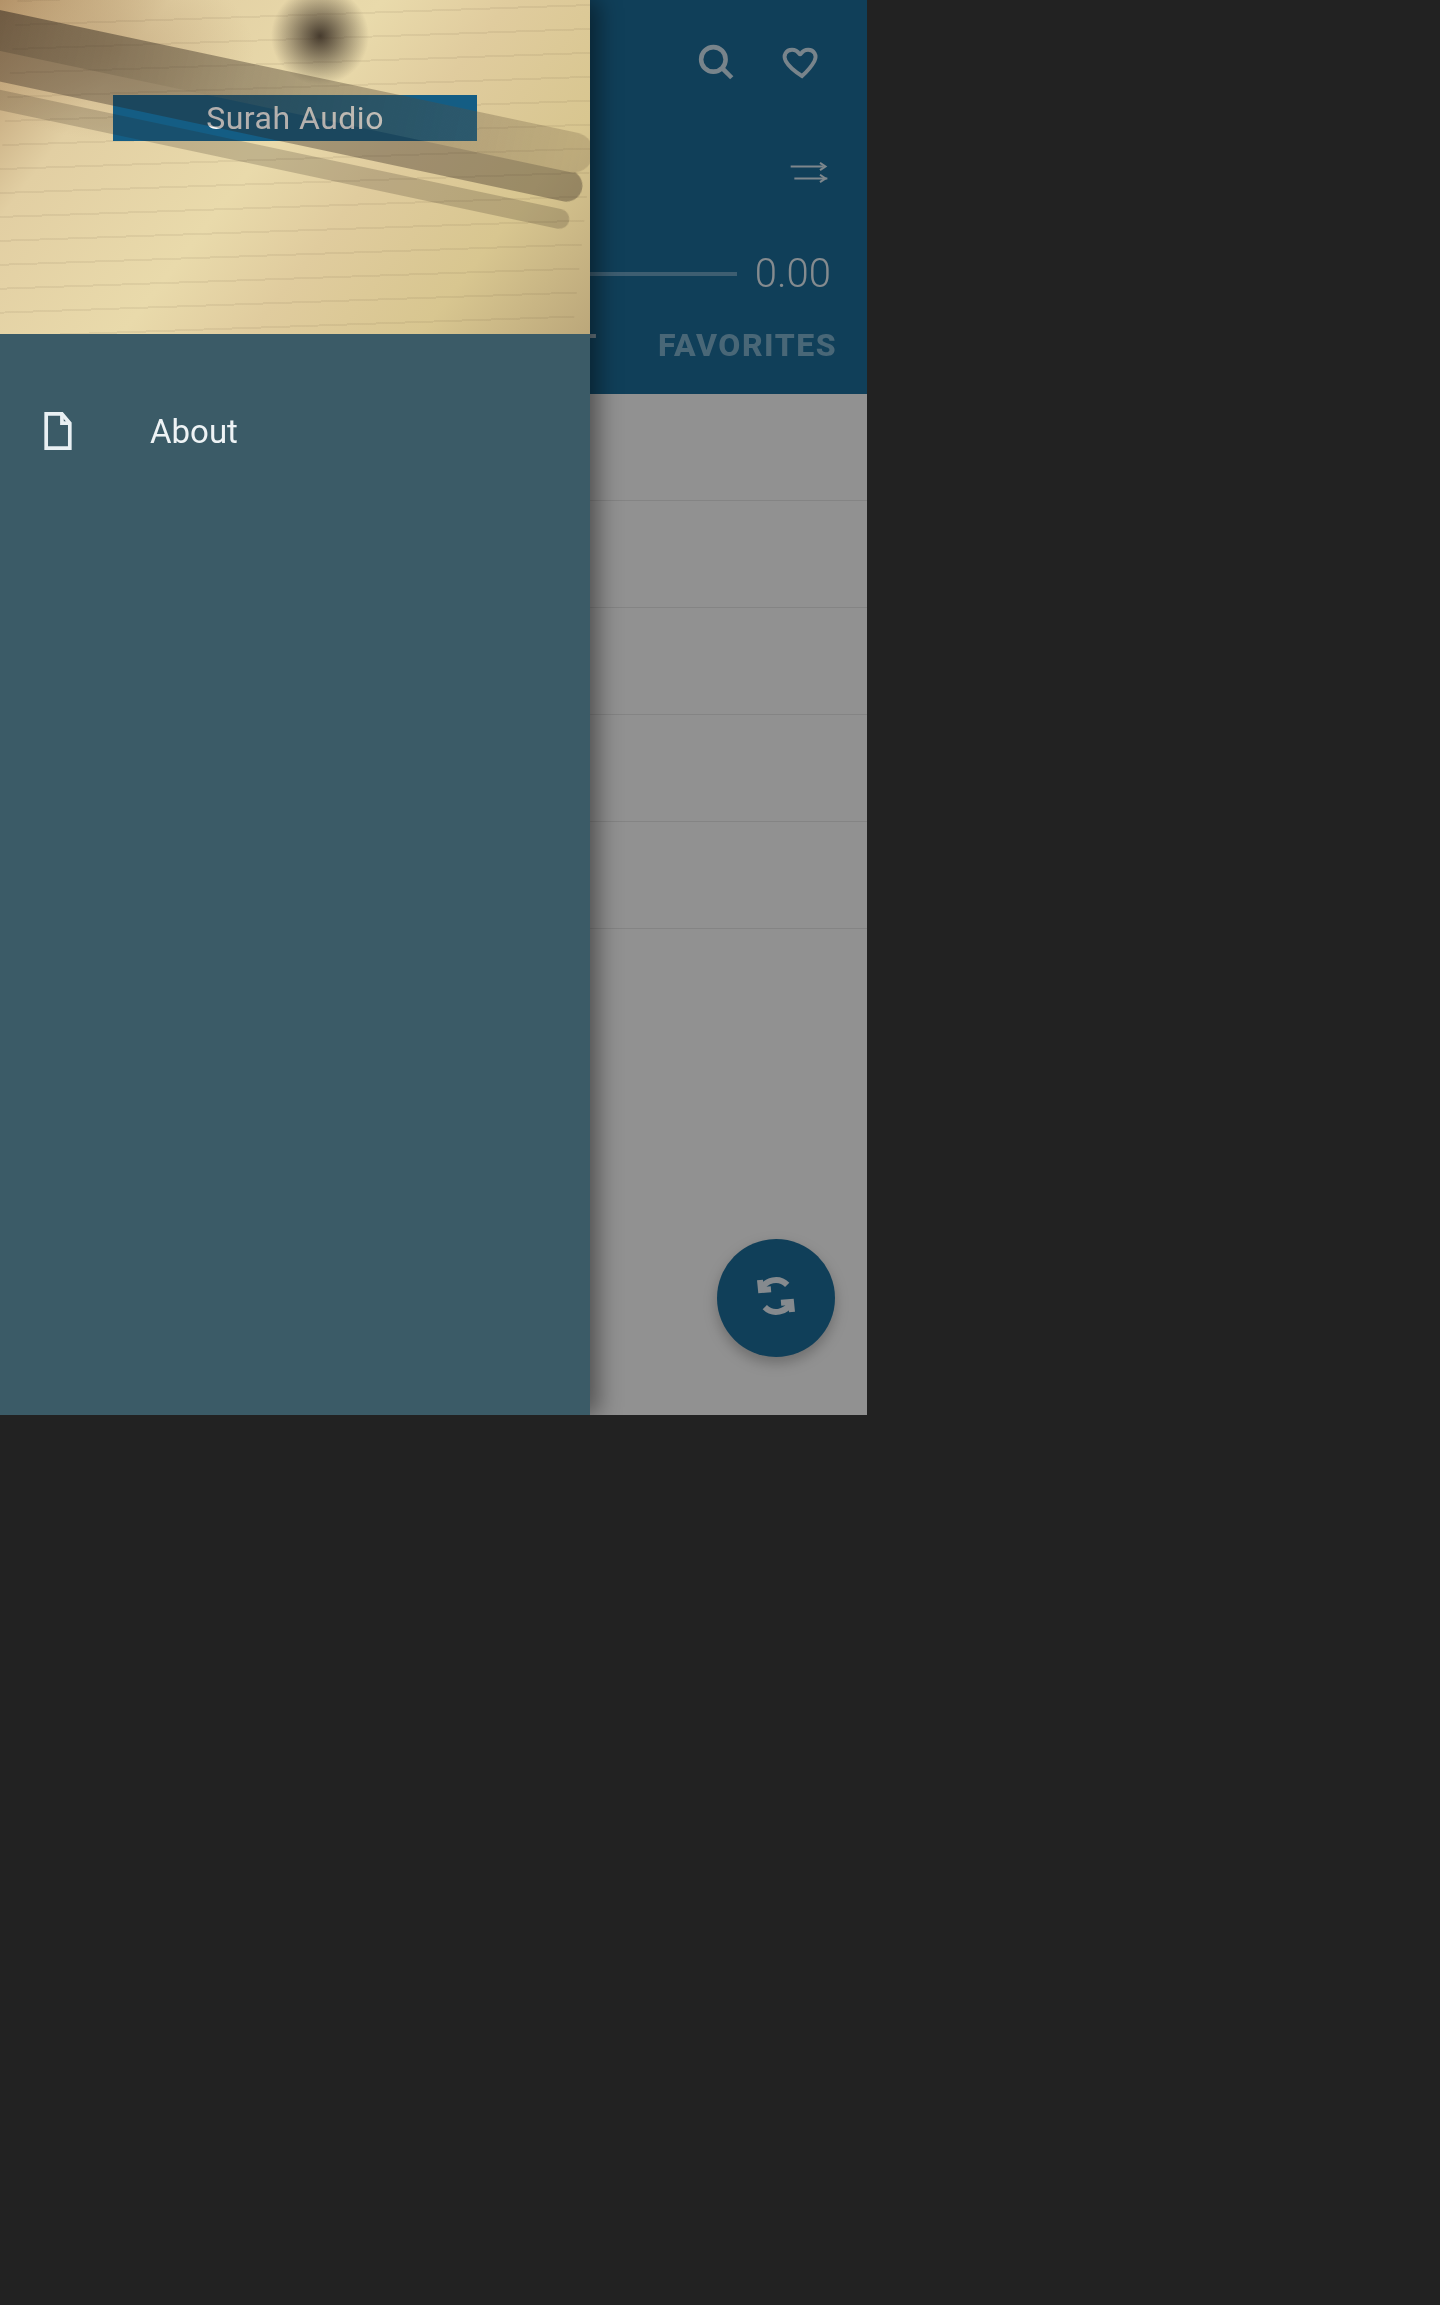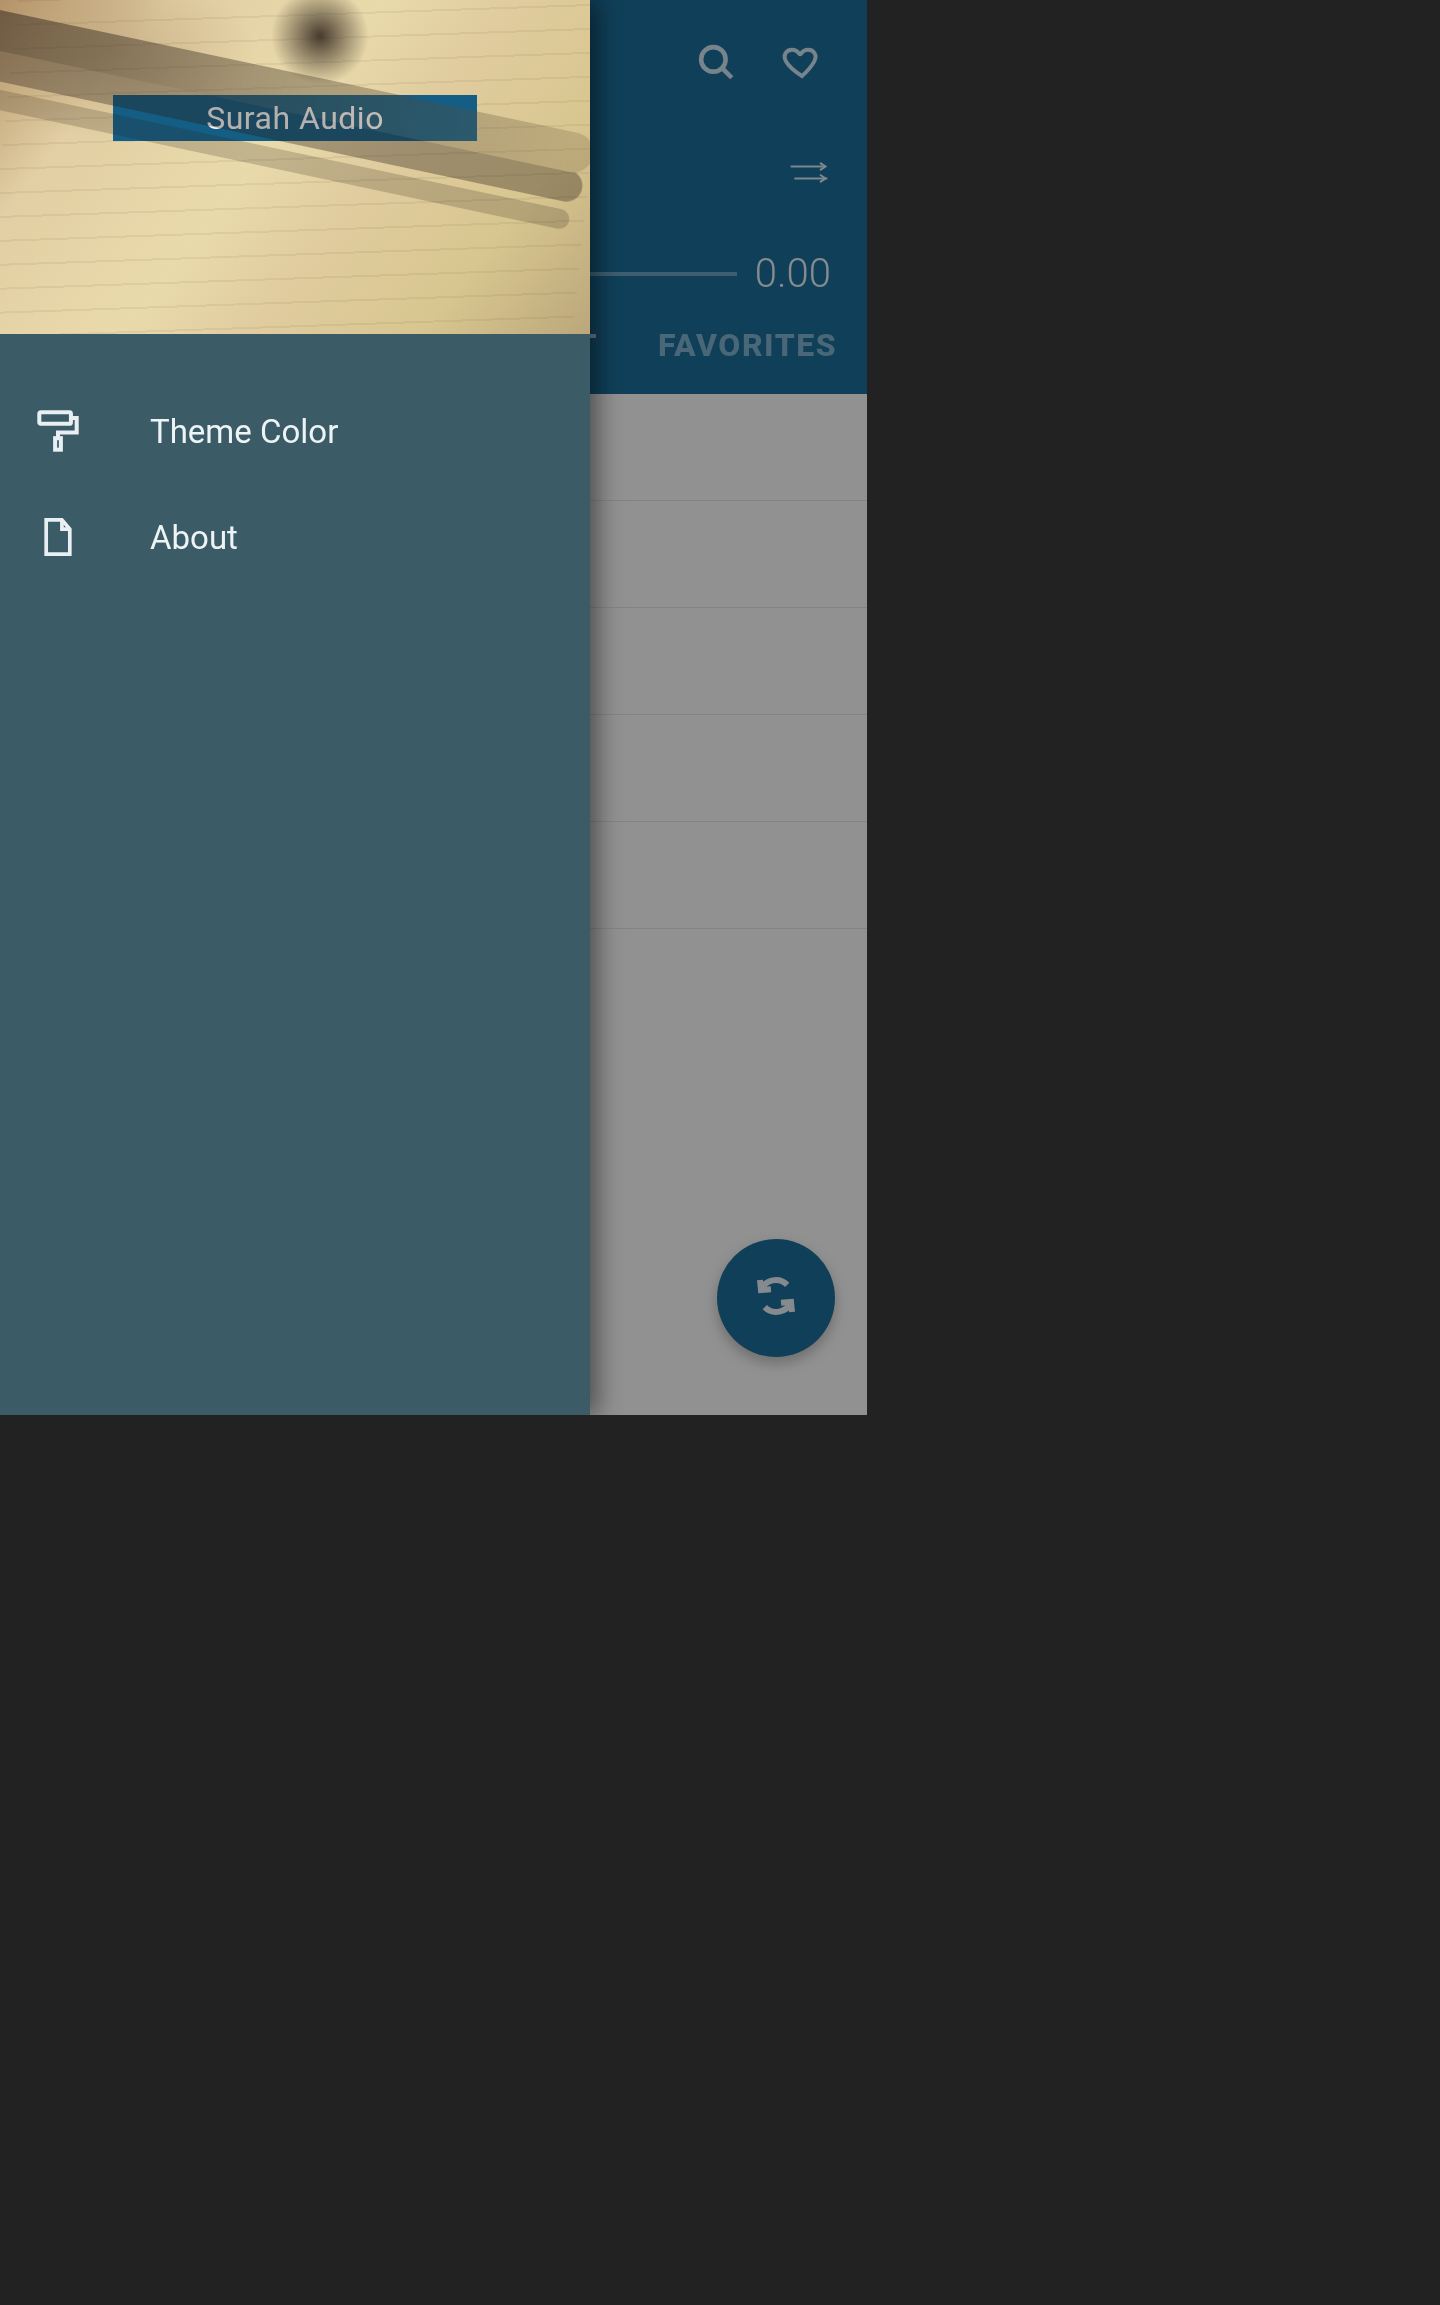--- a/index.html
+++ b/index.html
@@ -293,30 +293,20 @@
   </div>
 
   <div class="scrim"></div>
 
   <div class="drawer">
     <div class="drawer-header">
       <div class="drawer-title-banner">Surah Audio</div>
     </div>
     <div class="drawer-list">
 
-      <div class="drawer-item">
-        <span class="dicon">
-          <svg viewBox="0 0 32 32" width="46" height="46">
-            <rect x="3" y="3" width="22" height="8" rx="1"></rect>
-            <path d="M25 7h4v10H16v4"></path>
-            <rect x="14" y="21" width="4" height="8"></rect>
-          </svg>
-        </span>
-        <span class="dlabel">Theme Color</span>
-      </div>
 
 
 
       <div class="drawer-item">
         <span class="dicon">
           <svg viewBox="0 0 32 32" width="42" height="46">
             <path d="M7 3h12l6 7v19H7z"></path>
             <path d="M19 3v7h6"></path>
           </svg>
         </span>

